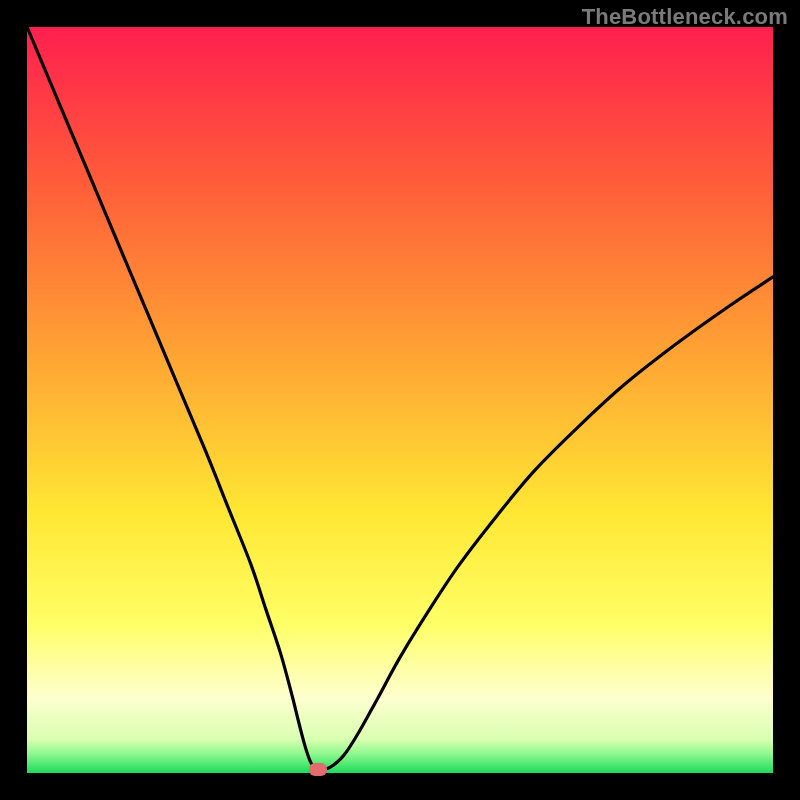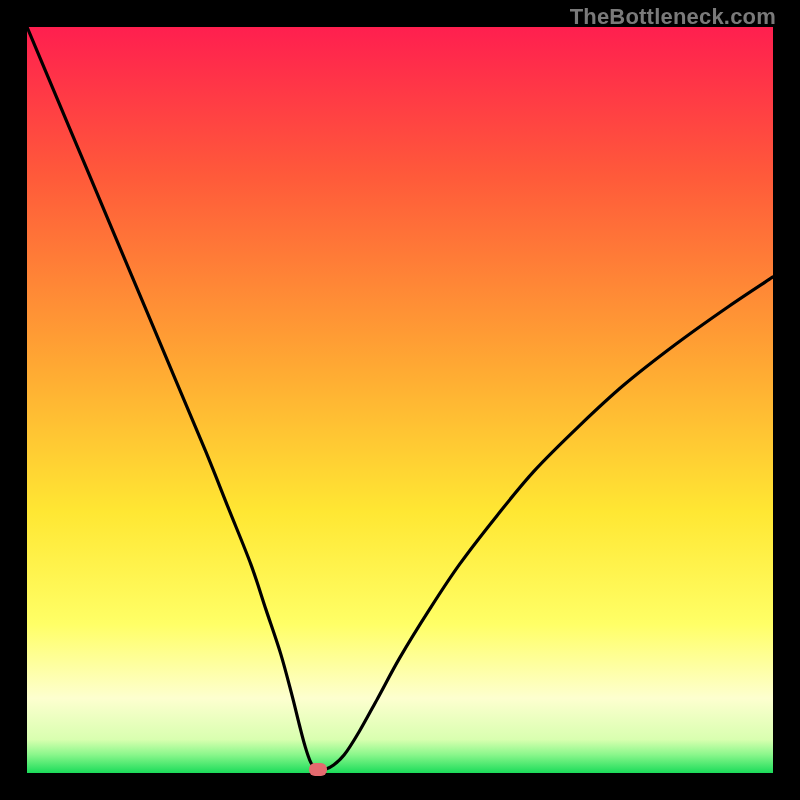--- a/index.html
+++ b/index.html
@@ -13,21 +13,21 @@
   }
   .frame {
     position: relative;
     width: 800px;
     height: 800px;
     background: #000;
   }
   .watermark {
     position: absolute;
     top: 4px;
-    right: 24px;
+    right: 12px;
     font-size: 22px;
     font-weight: 600;
     color: #7a7a7a;
     letter-spacing: 0.2px;
     z-index: 10;
   }
   .plot-outer {
     position: absolute;
     left: 27px;
     top: 27px;

